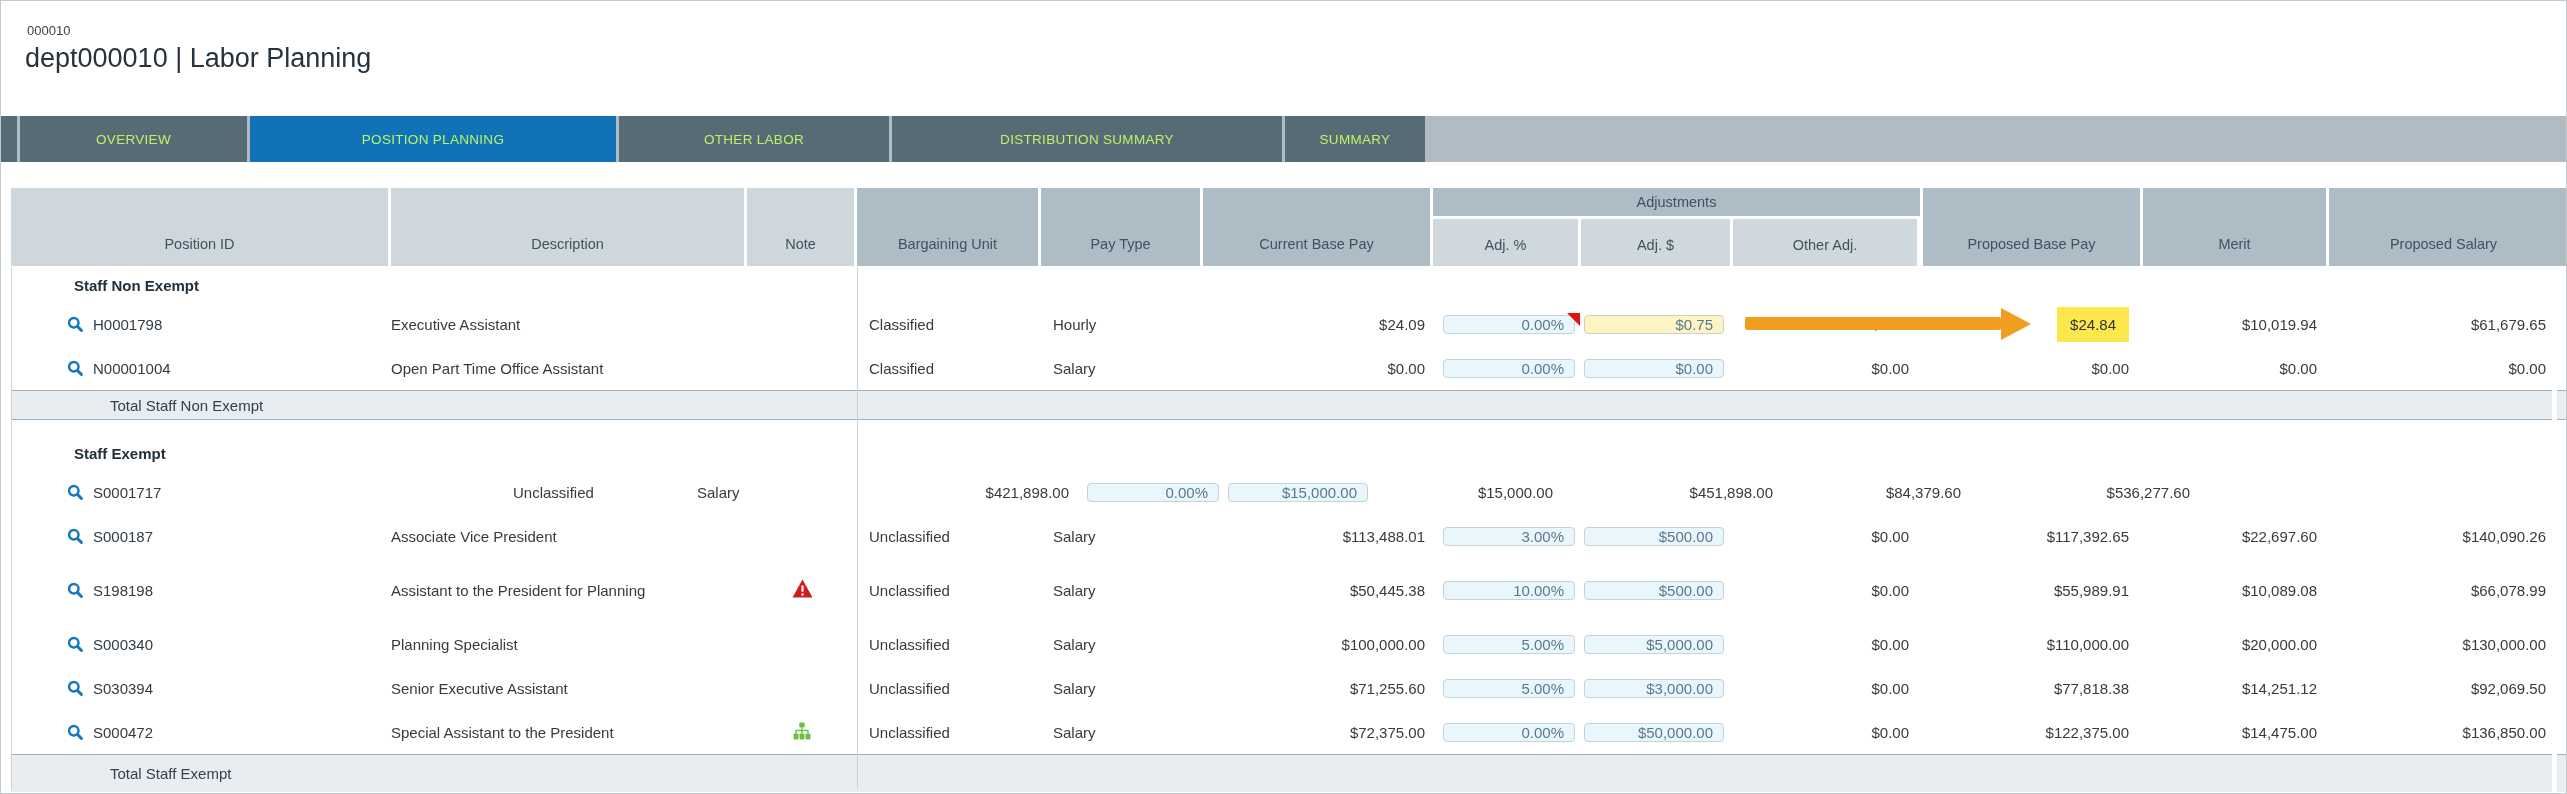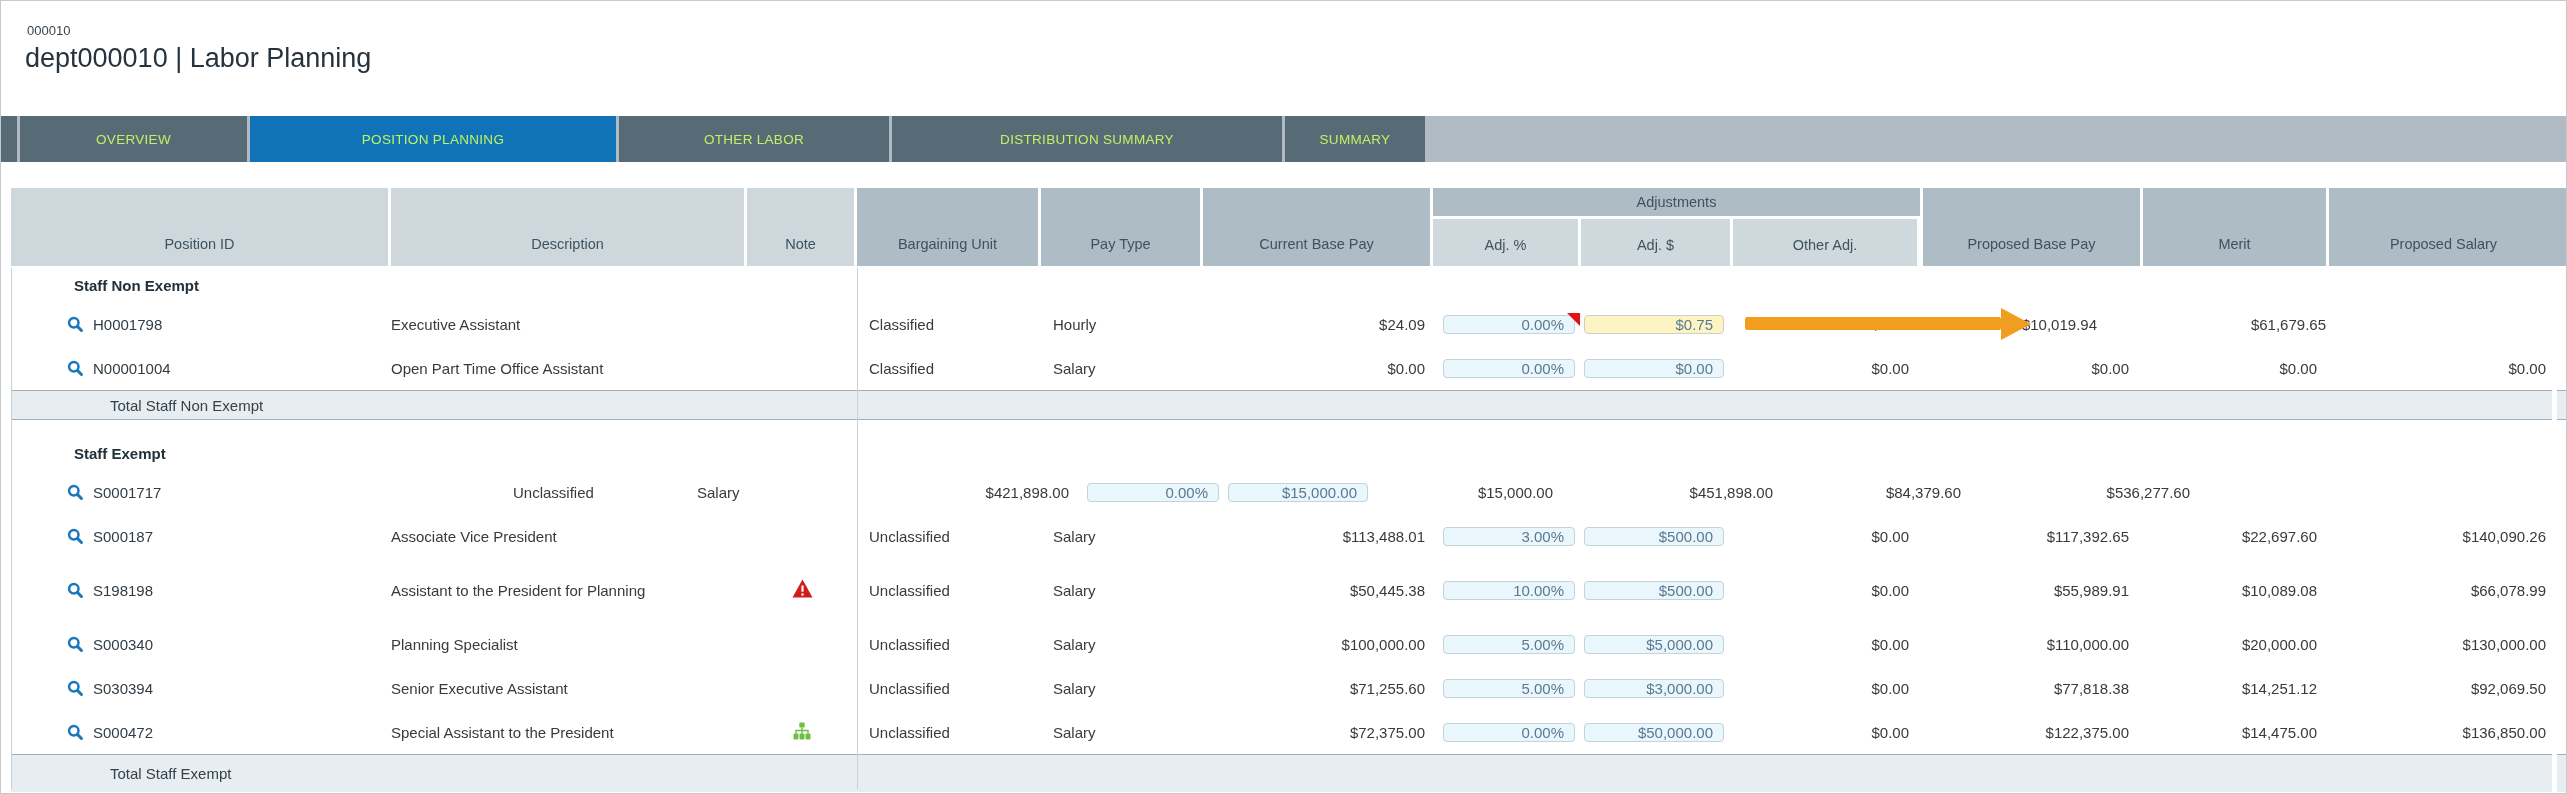--- a/index.html
+++ b/index.html
@@ -161,20 +161,23 @@
       <div class="td c-adjp">
           <input class="inp" value="0.00%" style="">
         </div>
       <div class="td c-adjd">
         <span class="inpwrap">
           <span class="corner-flag"></span>
           <input class="inp dollar yellow" value="$0.75" style="">
         </span>
       </div>
       <div class="td c-oadj num">$0.00</div>
+      <div class="td c-pbp num">
+          <span class="hl-box">$24.84</span>
+        </div>
       <div class="td c-mer num">$10,019.94</div>
       <div class="td c-psal num">$61,679.65</div>
       <div class="annot-arrow"></div>
     </div>
 
     <div class="tr">
       <div class="td c-pos">
         <span class="mag">
             <svg width="17" height="17" viewBox="0 0 18 18">
               <circle cx="7.2" cy="7.2" r="5" fill="none" stroke="#1b77bb" stroke-width="2.6"></circle>

